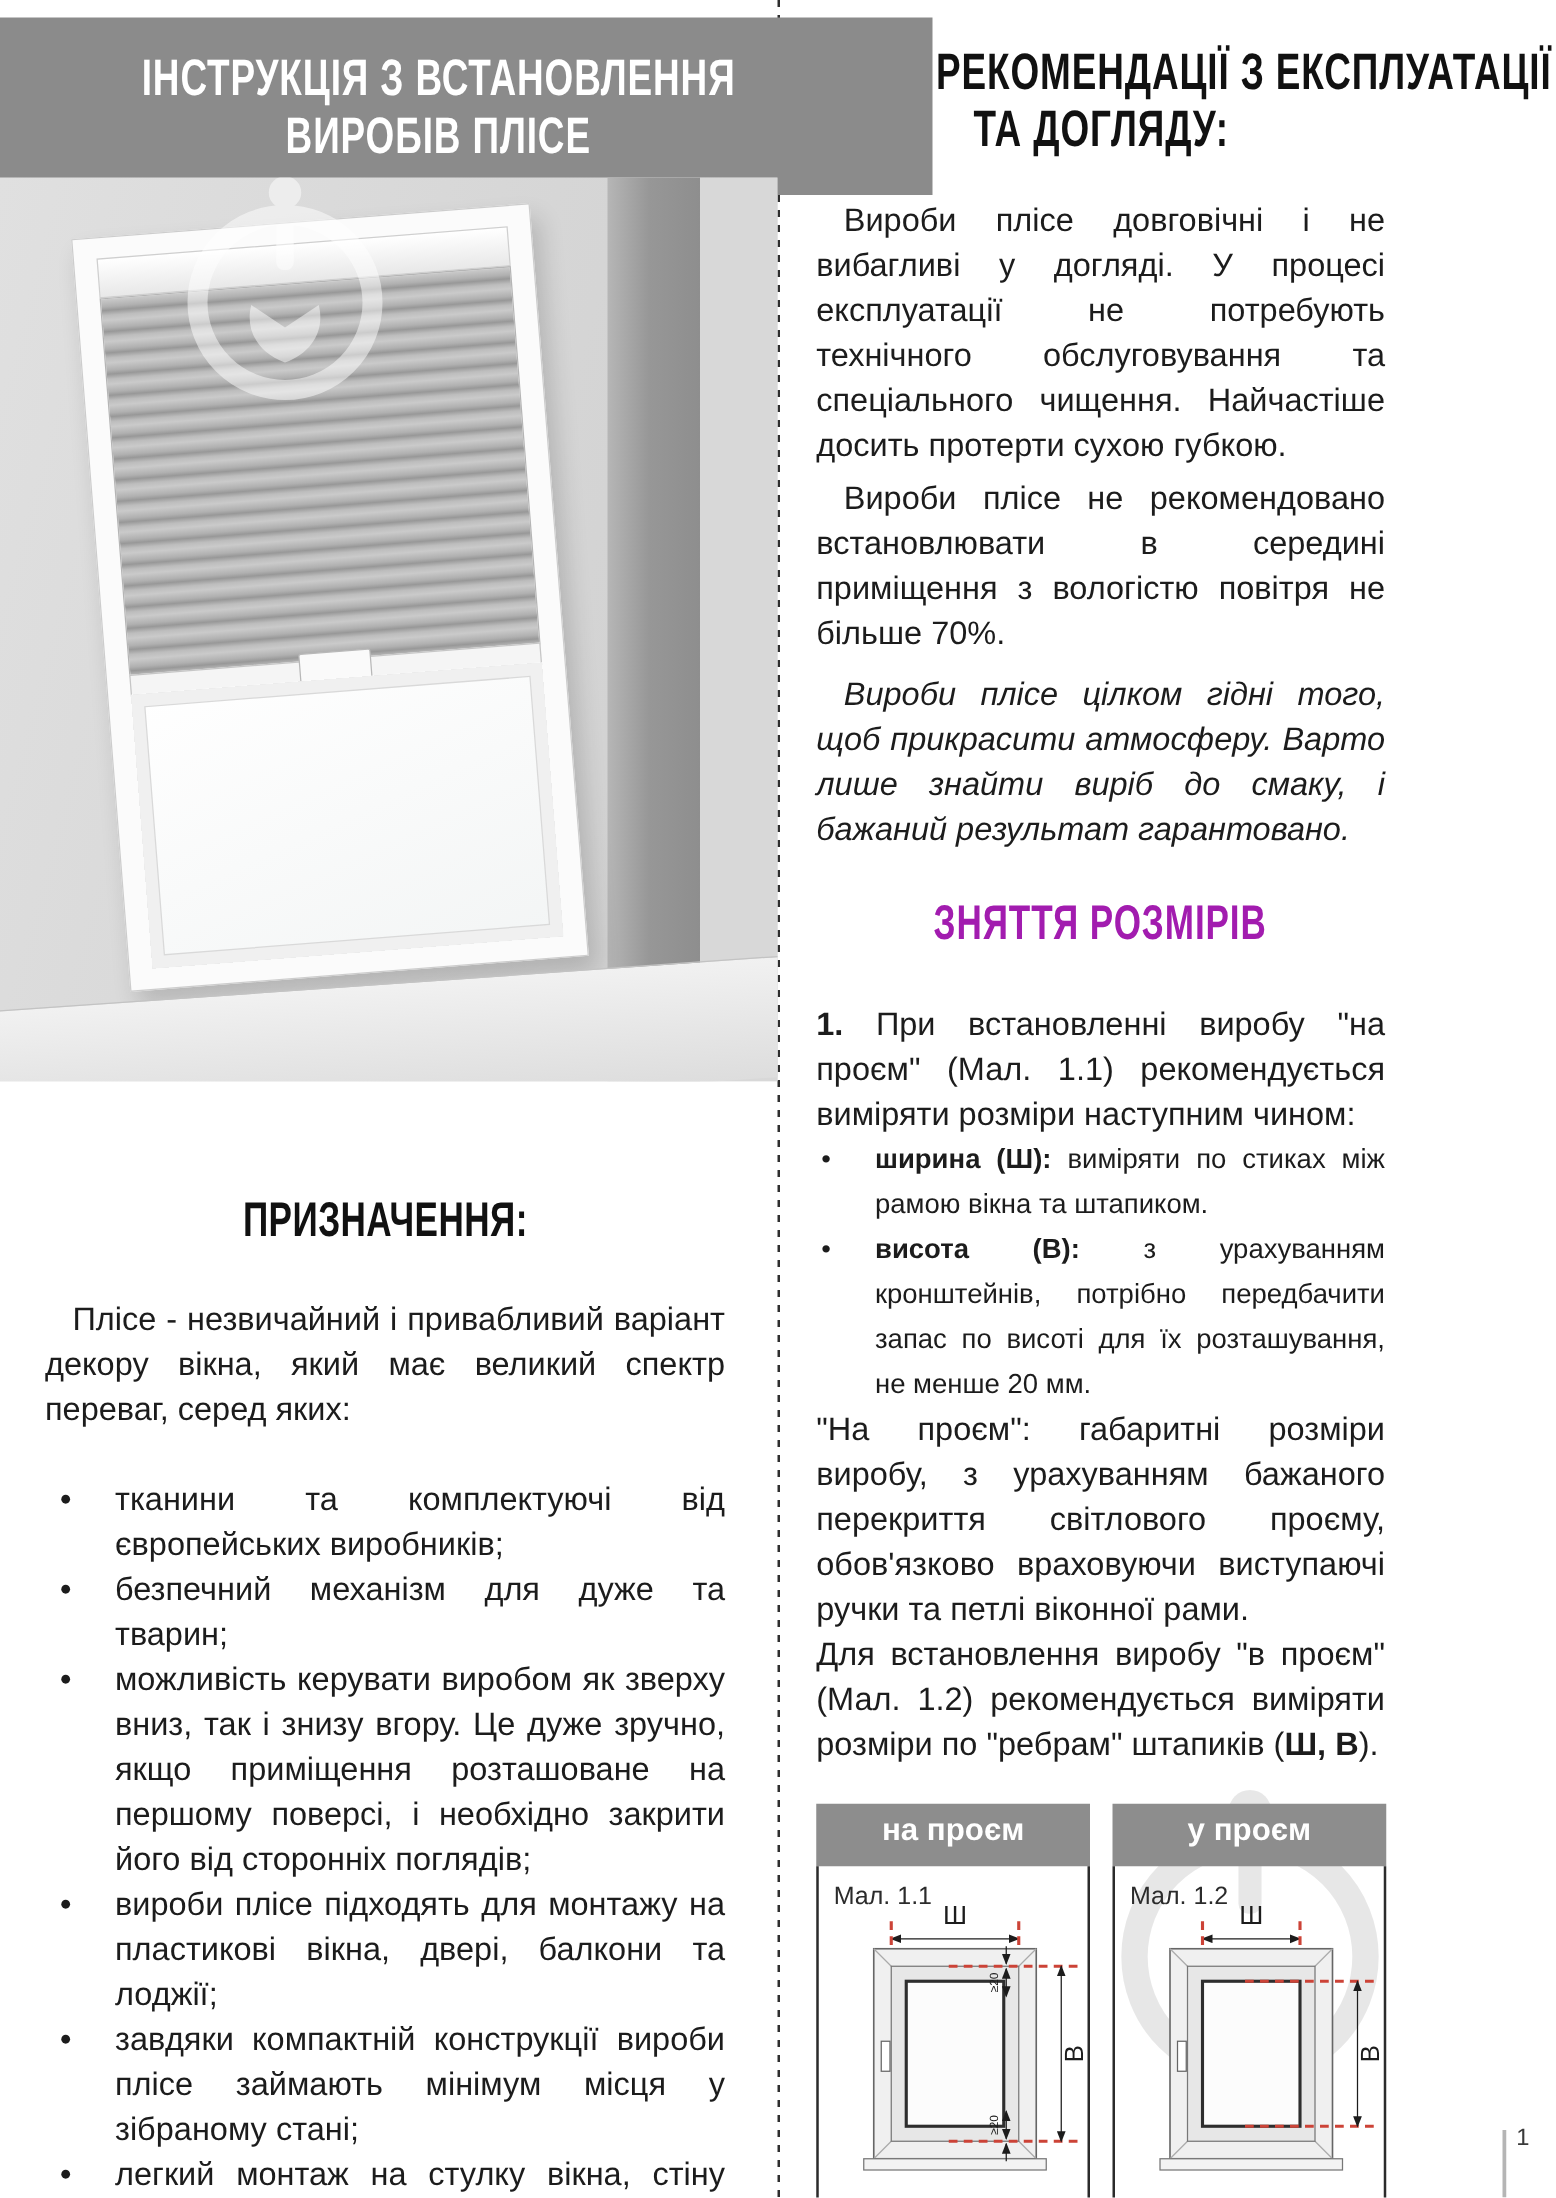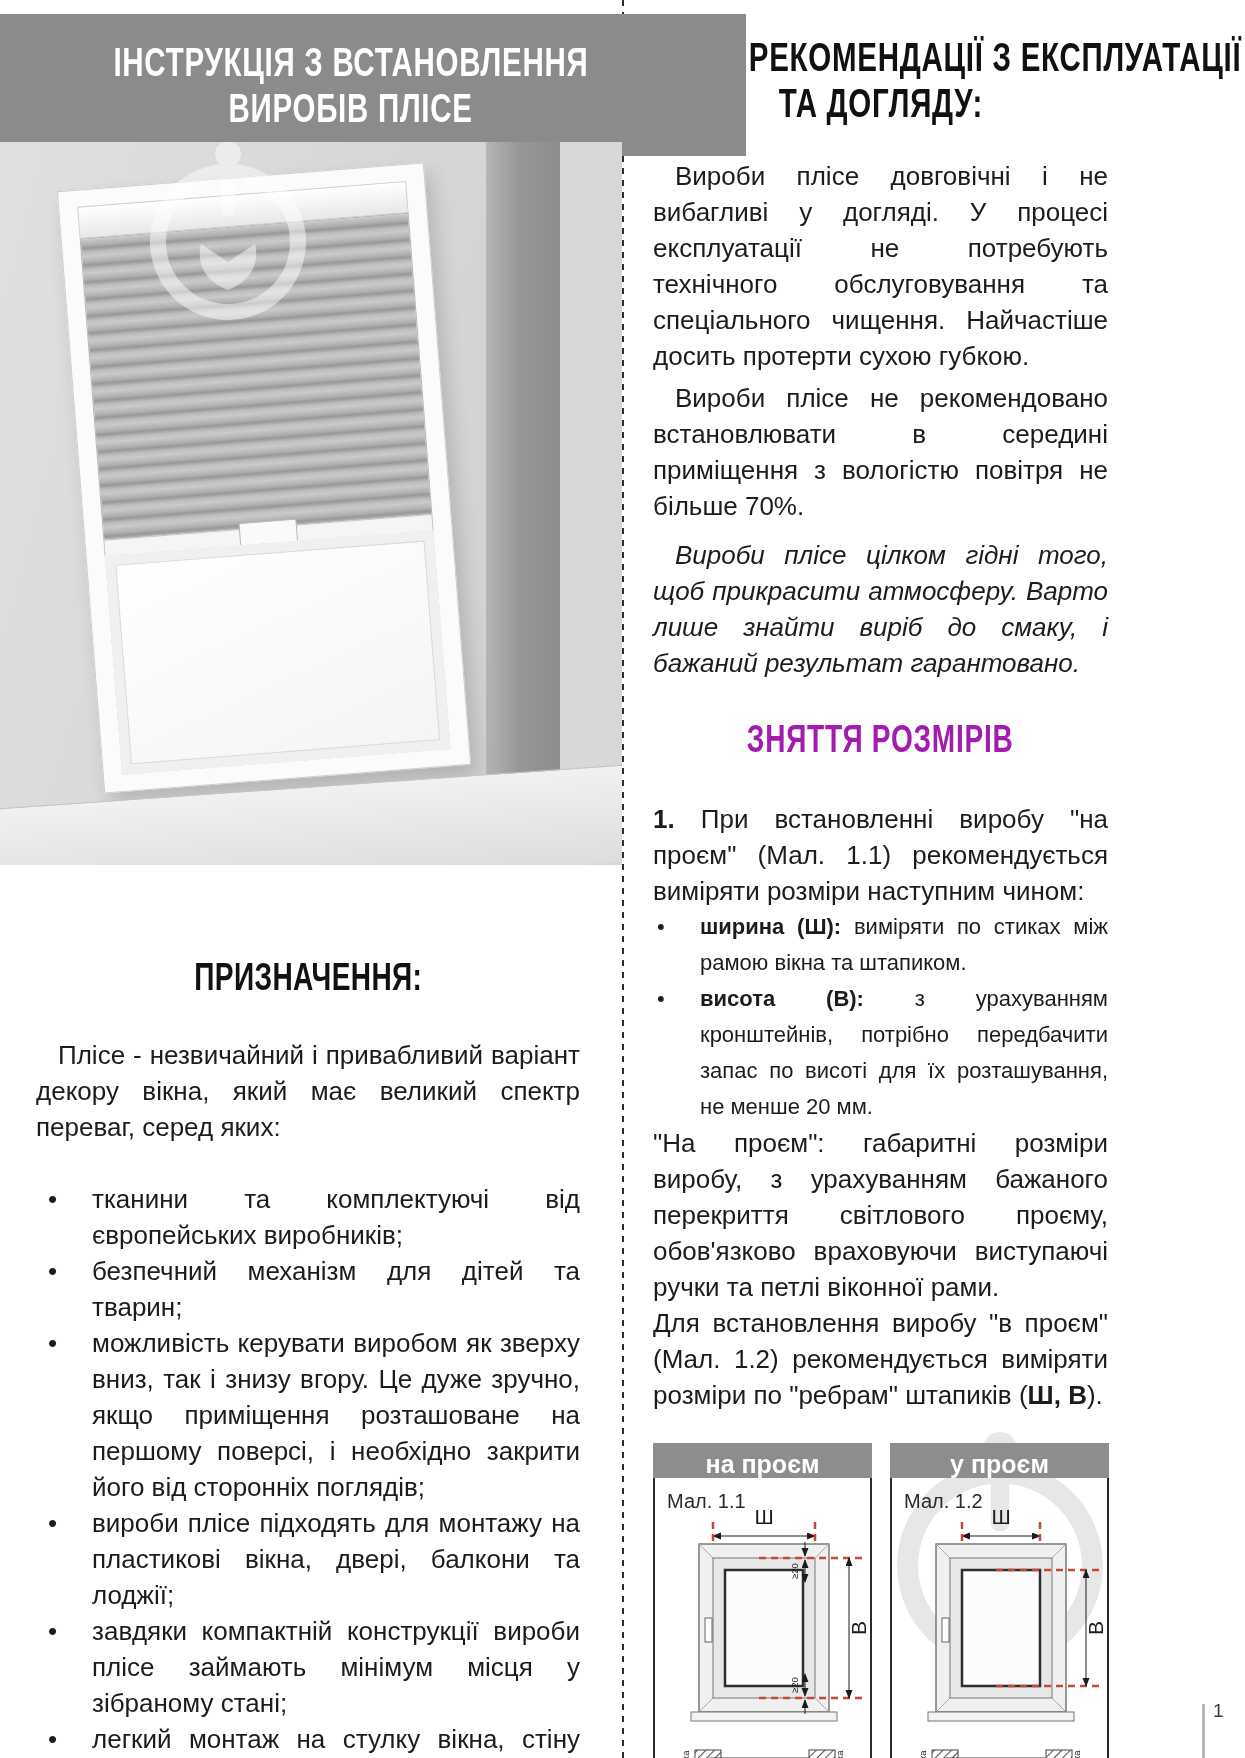--- a/index.html
+++ b/index.html
@@ -67,21 +67,21 @@
   .right-col .p2{margin-top:6px;}
   .right-col .p3{margin-top:13px;font-style:italic;}
   .sizing-heading{margin:36px 0 0 0;text-align:center;font-size:39px;font-weight:bold;color:#a21caf;}
   .step{margin-top:40px;}
   ul.size-bullets{list-style:none;margin:0;padding:0;}
   ul.size-bullets li{position:relative;padding-left:47px;font-size:22px;line-height:36px;text-align:justify;}
   ul.size-bullets li::before{content:"•";position:absolute;left:4px;top:0;}
 
   .diagram-row{display:flex;gap:18px;margin-top:30px;}
   .dfig{width:219px;}
-  .dhead{height:35px;background:#8d8d8d;color:#fff;font-weight:bold;font-size:25px;
+  .dhead{height:50px;background:#8d8d8d;color:#fff;font-weight:bold;font-size:25px;
     line-height:42px;text-align:center;}
   .dbox{border:2px solid #2b2b2b;border-top:none;height:369px;box-sizing:border-box;background:transparent;}
   .dbox svg{display:block;}
 
   
   .footer-line{position:absolute;left:1202px;top:1704px;width:3px;height:54px;background:#b5b5b5;}
   .page-num{position:absolute;left:1213px;top:1700px;font-size:19px;color:#3a3a3a;}
 
   svg text{font-family:"Liberation Sans","DejaVu Sans",sans-serif;fill:#1c1c1c;}
   svg .fig{font-size:20px;fill:#2b2b2b;}
@@ -117,21 +117,21 @@
     <circle cx="100" cy="104" r="70" fill="none" stroke="#ffffff" stroke-width="16"></circle>
     <path d="M100,152 C78,144 68,126 73,106 L100,124 L127,106 C132,126 122,144 100,152 Z" fill="#ffffff"></path>
   </svg>
 </div>
 
 <div class="left-flow">
   <h2 class="sec-heading"><span class="cond">ПРИЗНАЧЕННЯ:</span></h2>
   <p class="jt indent intro">Плісе - незвичайний і привабливий варіант декору вікна, який має великий спектр переваг, серед яких:</p>
   <ul class="blist">
     <li>тканини та комплектуючі від європейських виробників;</li>
-    <li>безпечний механізм для дітей та тварин;</li>
+    <li>безпечний механізм для дуже та тварин;</li>
     <li>можливість керувати виробом як зверху вниз, так і знизу вгору. Це дуже зручно, якщо приміщення розташоване на першому поверсі, і необхідно закрити його від сторонніх поглядів;</li>
     <li>вироби плісе підходять для монтажу на пластикові вікна, двері, балкони та лоджії;</li>
     <li>завдяки компактній конструкції вироби плісе займають мінімум місця у зібраному стані;</li>
     <li>легкий монтаж на стулку вікна, стіну або стелю;</li>
 
   </ul>
 </div>
 
 <svg class="wm wm-page" viewBox="0 0 200 200">
   <circle cx="100" cy="16" r="13" fill="#000000"></circle>

